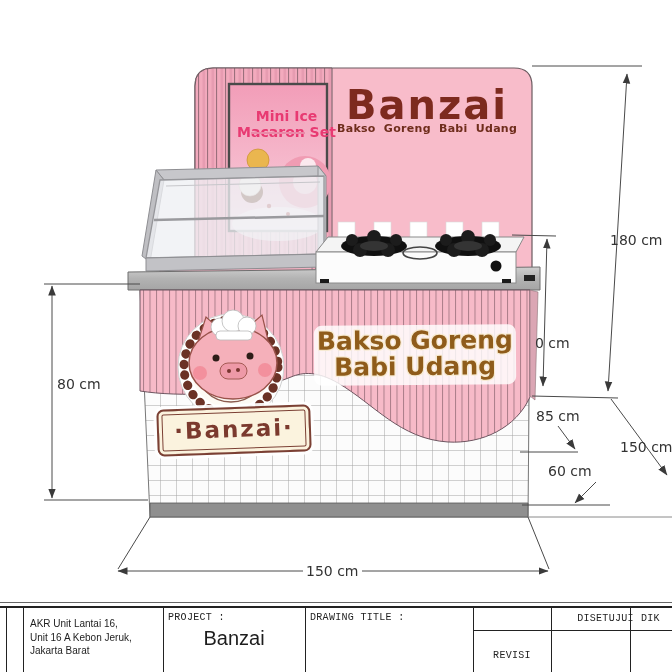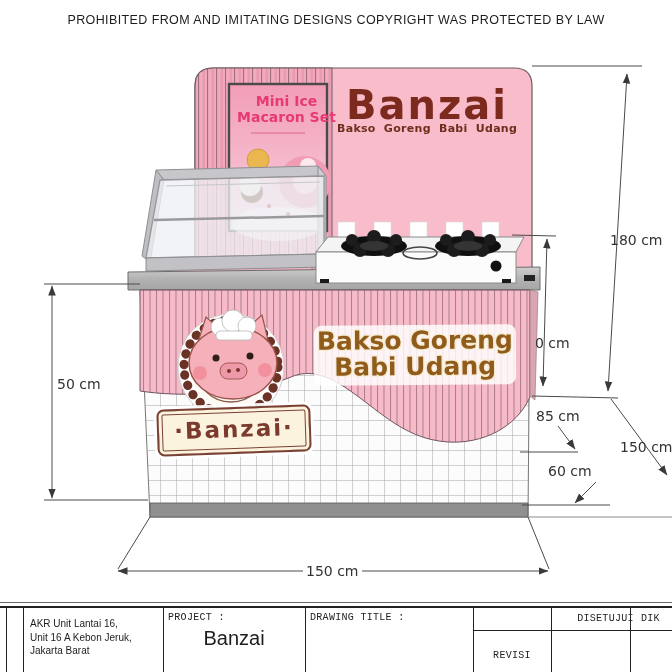--- a/index.html
+++ b/index.html
@@ -7,21 +7,21 @@
          font-family:"Liberation Sans",sans-serif;}
   .abs{position:absolute;}
   .copyright{width:672px;text-align:center;top:13px;left:0;font-size:12.5px;letter-spacing:.4px;
              color:#1c1c1c;font-family:"Liberation Sans",sans-serif;}
   svg{position:absolute;top:0;left:0;}
   
   .brand{left:336px;top:82px;width:182px;text-align:center;font-family:"DejaVu Sans",sans-serif;
          font-weight:bold;font-size:40px;color:#7d2a1e;letter-spacing:2px;}
   .brand-sub{left:337px;top:122px;width:136px;text-align:right;font-family:"DejaVu Sans",sans-serif;
          font-weight:bold;font-size:11px;color:#6f2d1c;letter-spacing:.3px;word-spacing:4px;white-space:nowrap;}
-  .poster-title{left:229px;top:93px;width:115px;text-align:center;font-family:"DejaVu Sans",sans-serif;
+  .poster-title{left:229px;top:108px;width:115px;text-align:center;font-family:"DejaVu Sans",sans-serif;
          font-weight:bold;font-size:14px;line-height:16px;color:#e83a72;}
   .poster-bar{left:251px;top:132px;width:54px;height:2px;background:#e98aa8;}
   
   .sign{left:314px;top:325px;width:202px;text-align:center;background:rgba(255,255,255,.82);
         border-radius:8px;padding:3px 0 5px 0;transform:rotate(-.5deg);}
   .sign div{font-family:"DejaVu Sans",sans-serif;font-weight:bold;font-size:25px;line-height:26px;
         color:#8f5c1b;text-shadow:-1px -1px 0 #f7ead0,1px -1px 0 #f7ead0,-1px 1px 0 #f7ead0,1px 1px 0 #f7ead0;}
   .plaque{left:157px;top:407px;width:150px;height:43px;background:#fbf3de;border:2px solid #7b4034;
         border-radius:7px;transform:rotate(-2deg);text-align:center;
         box-shadow:0 0 0 3px rgba(255,255,255,.92), inset 0 0 0 3px #fbf3de, inset 0 0 0 4px #7b4034;}
@@ -35,21 +35,20 @@
   .tb-label{font-family:"Liberation Mono",monospace;font-size:10px;letter-spacing:.3px;color:#222;white-space:nowrap;}
   .tb-addr{left:30px;top:617px;width:132px;font-size:10px;line-height:13.5px;color:#1d1d1d;}
   .tb-project{left:163px;top:627px;width:142px;text-align:center;font-size:20px;color:#1d1d1d;
         font-family:"Liberation Sans",sans-serif;}
 </style>
 </head>
 <body>
 
 <div id="stage">
 
-  <div class="abs copyright">PROHIBITED FROM AND IMITATING DESIGNS COPYRIGHT WAS PROTECTED BY LAW</div>
 
   <svg width="672" height="600" viewBox="0 0 672 600">
     <defs>
       <pattern id="backStripes" width="9" height="10" patternUnits="userSpaceOnUse">
         <rect width="9" height="10" fill="#f3aabd"></rect>
         <rect x="4.5" width="2.6" height="10" fill="#e79cb1"></rect>
         <rect x="0" width="1.1" height="10" fill="#7d5a66" opacity=".75"></rect>
       </pattern>
       <pattern id="counterStripes" width="6.5" height="10" patternUnits="userSpaceOnUse">
         <rect width="6.5" height="10" fill="#f7bac8"></rect>
@@ -214,21 +213,21 @@
 
   <div class="abs sign">
     <div>Bakso Goreng</div>
     <div>Babi Udang</div>
   </div>
 
   <div class="abs plaque">
     <span>·Banzai·</span>
   </div>
 
-  <div class="abs dim" style="left:57px;top:376px;">50 cm</div>
+  <div class="abs dim" style="left:57px;top:376px;">80 cm</div>
   <div class="abs dim" style="left:597px;top:232px;margin-left:13px;">180 cm</div>
   <div class="abs dim" style="left:535px;top:303px;margin-top:32px;">0 cm</div>
   <div class="abs dim" style="left:536px;top:408px;">85 cm</div>
   <div class="abs dim" style="left:548px;top:463px;">60 cm</div>
   <div class="abs dim" style="left:620px;top:439px;">150 cm</div>
   <div class="abs dim bg" style="left:303px;top:563px;">150 cm</div>
 
   <div>
     <div class="abs tb-line" style="left:0;top:602px;width:672px;height:1px;background:#666;"></div>
     <div class="abs tb-line" style="left:0;top:606px;width:672px;height:2px;"></div>

